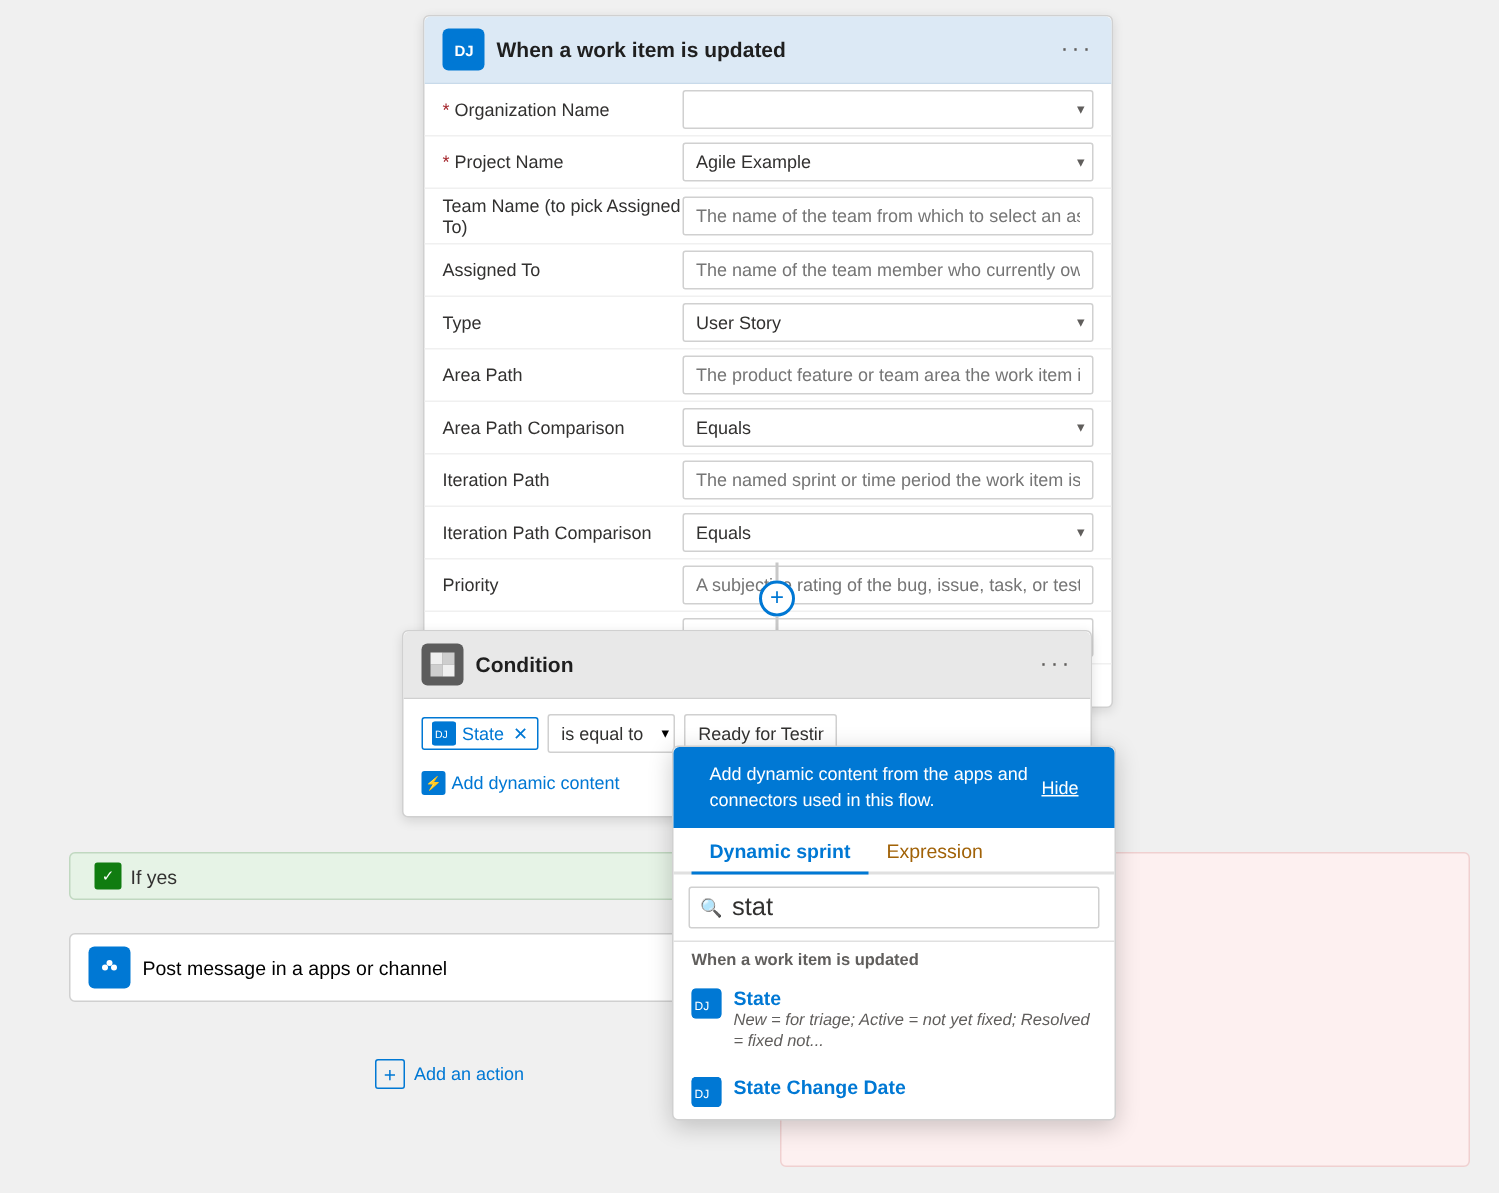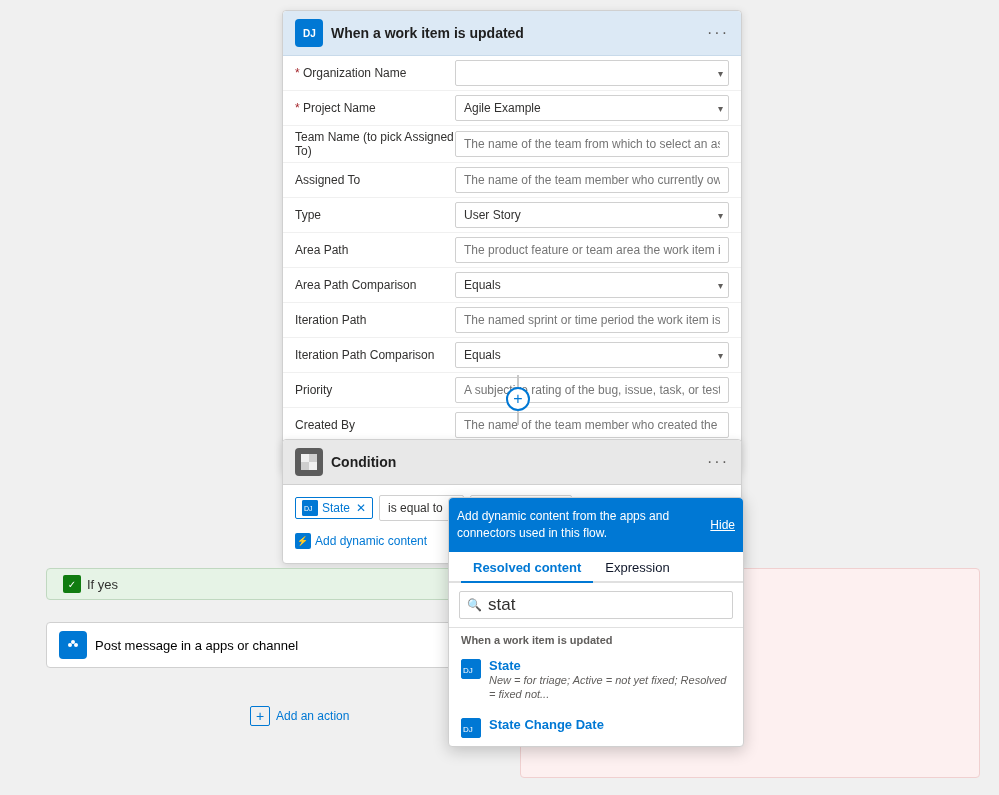--- a/index.html
+++ b/index.html
@@ -297,39 +297,39 @@
       background: #fff;
       border: 1px solid #d0d0d0;
       border-radius: 4px;
       box-shadow: 0 4px 16px rgba(0,0,0,0.2);
       z-index: 100;
     }
 
     .dynamic-panel-header {
       background: #0078d4;
       color: white;
-      padding: 10px 8px;
+      padding: 10px 24px;
       font-size: 13px;
       display: flex;
       align-items: center;
       justify-content: space-between;
       border-radius: 4px 4px 0 0;
     }
 
     .dynamic-panel-tabs {
       display: flex;
       border-bottom: 2px solid #e0e0e0;
       padding: 0 12px;
     }
 
     .dynamic-tab {
       padding: 8px 12px 6px;
       font-size: 13px;
       cursor: pointer;
-      color: #0f172a;
+      color: #a16207;
       border-bottom: 2px solid transparent;
       margin-bottom: -2px;
     }
 
     .dynamic-tab.active {
       color: #0078d4;
       border-bottom-color: #0078d4;
       font-weight: 600;
     }
 
@@ -586,21 +586,21 @@
       <span style="font-size:10px;">▲</span>
     </div>
   </div>
 
   <div class="connector" style="left: 506px; top: 375px; width: 24px;">
     <div class="connector-line" style="height: 12px;"></div>
     <div class="plus-btn">+</div>
     <div class="connector-line" style="height: 14px;"></div>
   </div>
 
-  <div class="condition-card" style="left: 282px; top: 420px; width: 460px; margin-top: 19px;">
+  <div class="condition-card" style="left: 268px; top: 420px; width: 460px;">
     <div class="condition-header">
       <div style="display:flex;align-items:center;gap:8px;">
         <div class="condition-icon">
           <svg width="18" height="18" viewBox="0 0 18 18">
             <rect width="8" height="8" x="1" y="1" fill="white" opacity="0.9"></rect>
             <rect width="8" height="8" x="9" y="1" fill="white" opacity="0.7"></rect>
             <rect width="8" height="8" x="1" y="9" fill="white" opacity="0.7"></rect>
             <rect width="8" height="8" x="9" y="9" fill="white" opacity="0.9"></rect>
           </svg>
         </div>
@@ -674,21 +674,21 @@
 
   <div class="dynamic-panel" style="left: 448px; top: 497px; width: 296px;">
 
     <div class="dynamic-panel-header">
       <span style="font-size:12px;line-height:1.4;flex:1;margin-right:8px;">Add dynamic content from the apps and connectors used in this flow.</span>
       <span style="font-size:12px;cursor:pointer;flex-shrink:0;text-decoration:underline;">Hide</span>
     </div>
 
     <div class="dynamic-panel-tabs">
       <div class="dynamic-tab active">
-        <span>Resolved content</span>
+        <span>Dynamic sprint</span>
       </div>
       <div class="dynamic-tab">
         <span>Expression</span>
       </div>
     </div>
 
     <div class="dynamic-search">
       <div class="dynamic-search-wrapper">
         <span class="dynamic-search-icon">🔍</span>
         <input class="dynamic-search-input" value="stat" placeholder="Search" style="">

